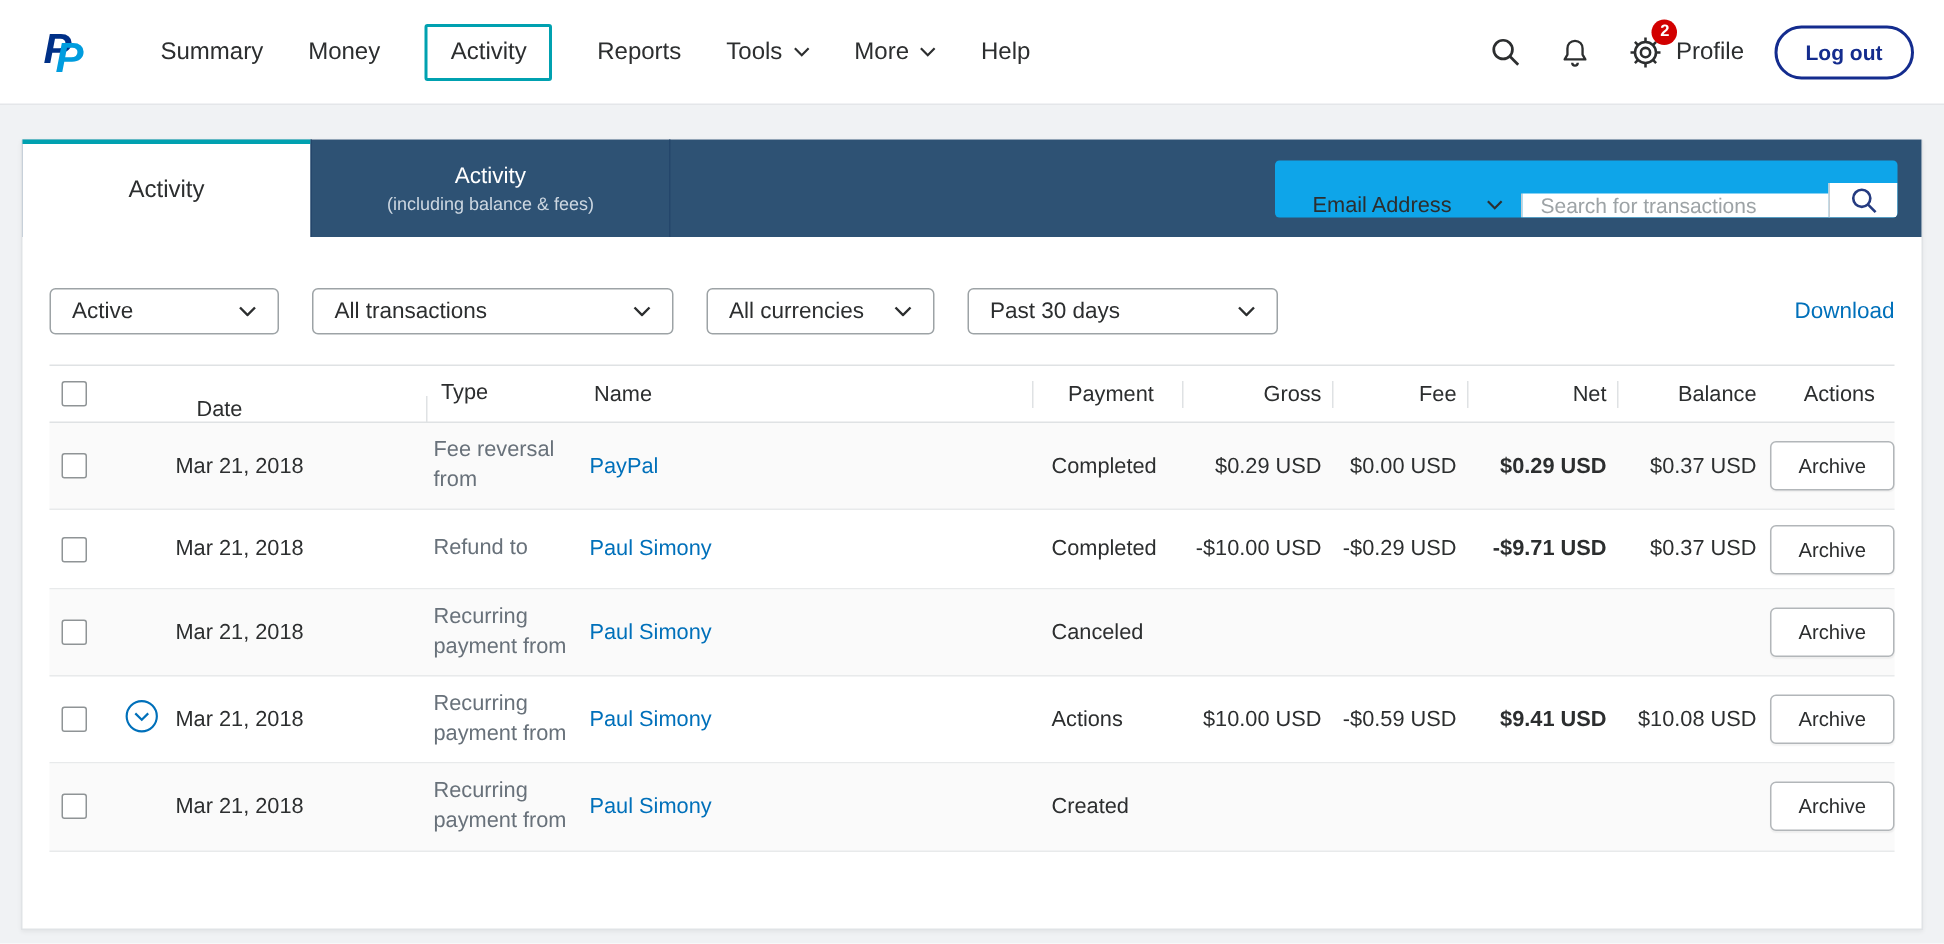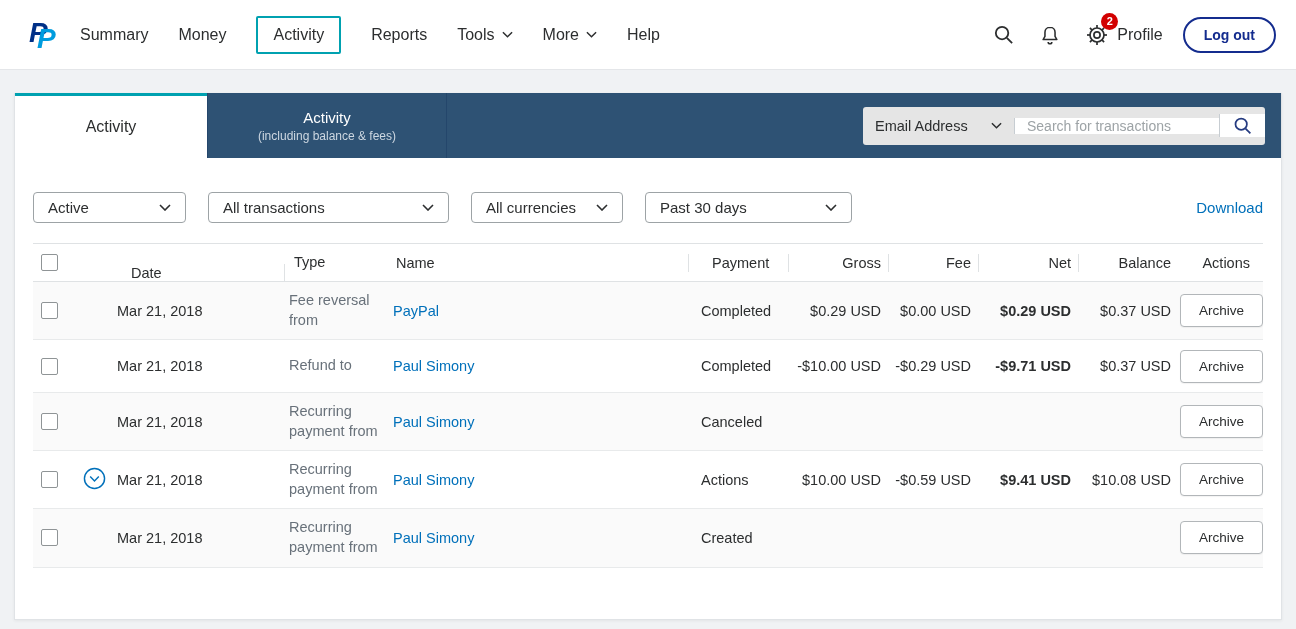--- a/index.html
+++ b/index.html
@@ -12,21 +12,21 @@
     font-size: 14.5px;
   }
   
   .topnav {
     height: 70px; background: #fff; border-bottom: 1px solid #e4e6e9;
     display: flex; align-items: center; justify-content: space-between;
     padding: 0 20px 0 28px;
   }
   .nav-left { display: flex; align-items: center; gap: 18px; }
   .logo { display: inline-flex; cursor: pointer; }
-  .nav-items { display: flex; gap: 30px; }
+  .nav-items { display: flex; gap: 30px; margin-left: 27px; }
   .nav-item {
     font-size: 16px; color: #2c2e2f; text-decoration: none; cursor: pointer;
     display: inline-flex; align-items: center; gap: 7px; white-space: nowrap;
   }
   .nav-item.active {
     border: 2px solid var(--accent, #00a1b0);
     padding: 8px 15px; border-radius: 2px;
   }
   .nav-right { display: flex; align-items: center; gap: 20px; }
   .icon-btn { background: none; border: none; padding: 2px; cursor: pointer; display: inline-flex; }
@@ -61,22 +61,22 @@
   .tab.active {
     width: 192px; background: #fff; color: #2c2e2f;
     border-top: 3px solid var(--accent, #00a1b0);
   }
   .tab.dark { color: #fff; border-right: 1px solid #24466b; border-left: 1px solid #24466b; }
   .tab.dark.t2 { width: 240px; font-size: 15px; }
   .tab.dark.t3 { width: 192px; }
   .tab-sub { display: block; font-size: 12px; color: #cdd7e1; margin-top: 3px; }
   .tab-fill { flex: 1; display: flex; align-items: center; justify-content: flex-end; padding-right: 16px; }
   .searchgroup {
-    display: flex; align-items: center; height: 38px; background: #e5e5e5;
-    border-radius: 3px; overflow: hidden;
+    display: flex; align-items: flex-end; height: 38px; background: #0ea5e9;
+    border-radius: 3px; overflow: hidden; padding-left: 13px;
   }
   .email-select {
     width: 152px; display: flex; align-items: center; justify-content: space-between;
     padding: 0 12px; font-size: 14.5px; color: #2c2e2f; cursor: pointer;
     border-right: 1px solid #c7cdd2; white-space: nowrap;
   }
   .searchgroup input {
     width: 204px; border: none; outline: none; padding: 0 12px;
     font-size: 14px; font-family: "Liberation Sans", sans-serif; color: #2c2e2f;
   }

